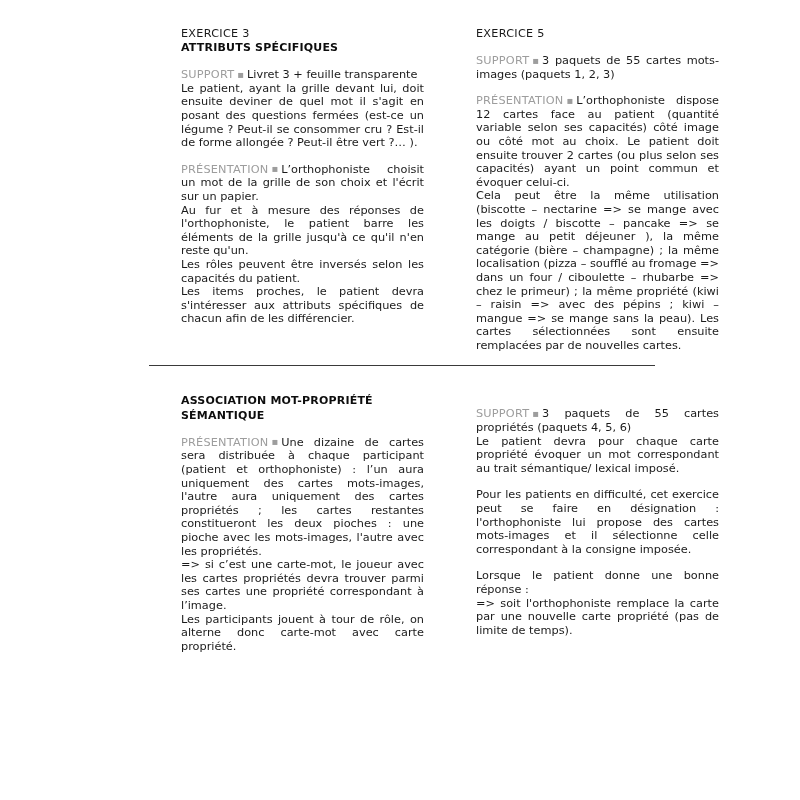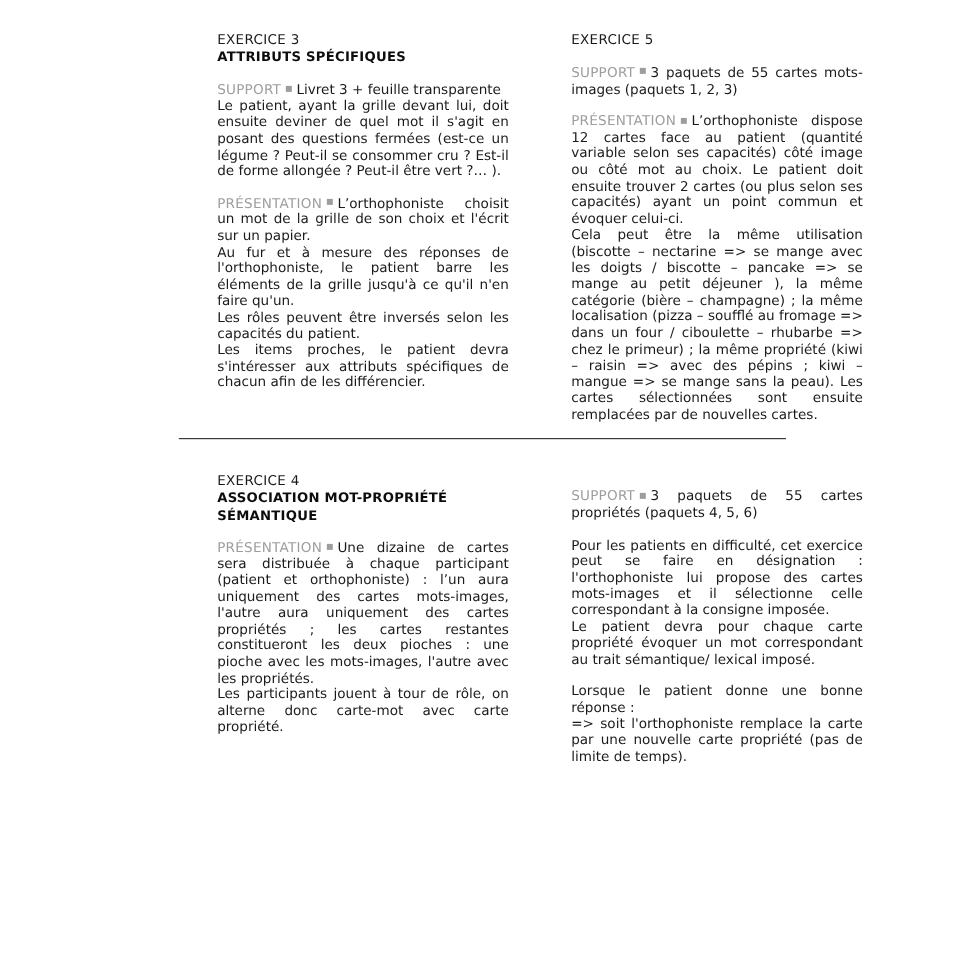--- a/index.html
+++ b/index.html
@@ -115,21 +115,21 @@
 
       <div class="col">
         <div class="ex-number">EXERCICE 3</div>
         <div class="ex-title">ATTRIBUTS SPÉCIFIQUES</div>
 
         <p class="para first"><span class="lbl">SUPPORT</span><span class="bullet">▪</span><span>Livret 3 + feuille transparente</span></p>
 
         <p class="para tight">Le patient, ayant la grille devant lui, doit ensuite deviner de quel mot il s'agit en posant des questions fermées (est-ce un légume ? Peut-il se consommer cru ? Est-il de forme allongée ? Peut-il être vert ?… ).</p>
 
         <p class="para next"><span class="lbl">PRÉSENTATION</span><span class="bullet">▪</span><span>L’orthophoniste choisit un mot de la grille de son choix et l'écrit sur un papier.</span></p>
-        <p class="para tight">Au fur et à mesure des réponses de l'orthophoniste, le patient barre les éléments de la grille jusqu'à ce qu'il n'en faire qu'un.</p>
+        <p class="para tight">Au fur et à mesure des réponses de l'orthophoniste, le patient barre les éléments de la grille jusqu'à ce qu'il n'en reste qu'un.</p>
         <p class="para tight">Les rôles peuvent être inversés selon les capacités du patient.</p>
         <p class="para tight">Les items proches, le patient devra s'intéresser aux attributs spécifiques de chacun afin de les différencier.</p>
       </div>
 
       <div class="col-gap"></div>
 
       <div class="col">
         <div class="ex-number">EXERCICE 5</div>
 
         <p class="para first"><span class="lbl">SUPPORT</span><span class="bullet">▪</span><span>3 paquets de 55 cartes mots-images (paquets 1, 2, 3)</span></p>
@@ -140,38 +140,38 @@
       </div>
     </div>
 
     <div class="row-top-spacer"></div>
     <div class="divider"></div>
     <div class="row-bottom-spacer"></div>
 
     <div class="row">
 
       <div class="col">
-        <div class="ex-number">EXERCICE 4</div>
         <div class="ex-title">ASSOCIATION MOT-PROPRIÉTÉ SÉMANTIQUE</div>
 
 
         <p class="para next"><span class="lbl">PRÉSENTATION</span><span class="bullet">▪</span><span>Une dizaine de cartes sera distribuée à chaque participant (patient et orthophoniste) : l’un aura uniquement des cartes mots-images, l'autre aura uniquement des cartes propriétés ; les cartes restantes constitueront les deux pioches : une pioche avec les mots-images, l'autre avec les propriétés.</span></p>
 
+        <p class="para tight">=&gt; si c’est une carte-mot, le joueur avec les cartes propriétés devra trouver parmi ses cartes une propriété correspondant à l’image.</p>
         <p class="para tight">Les participants jouent à tour de rôle, on alterne donc carte-mot avec carte propriété.</p>
 
       </div>
 
       <div class="col-gap"></div>
 
       <div class="col">
 
         <p class="para first"><span class="lbl">SUPPORT</span><span class="bullet">▪</span><span>3 paquets de 55 cartes propriétés (paquets 4, 5, 6)</span></p>
 
 
+        <p class="para tight">Le patient devra pour chaque carte propriété évoquer un mot correspondant au trait sémantique/ lexical imposé.</p>
         <p class="para plain">Pour les patients en difficulté, cet exercice peut se faire en désignation : l'orthophoniste lui propose des cartes mots-images et il sélectionne celle correspondant à la consigne imposée.</p>
-        <p class="para tight">Le patient devra pour chaque carte propriété évoquer un mot correspondant au trait sémantique/ lexical imposé.</p>
         <p class="para plain">Lorsque le patient donne une bonne réponse :</p>
         <p class="para tight">=&gt; soit l'orthophoniste remplace la carte par une nouvelle carte propriété (pas de limite de temps).</p>
       </div>
     </div>
 
   </div>
 </div>
 
 </body></html>

